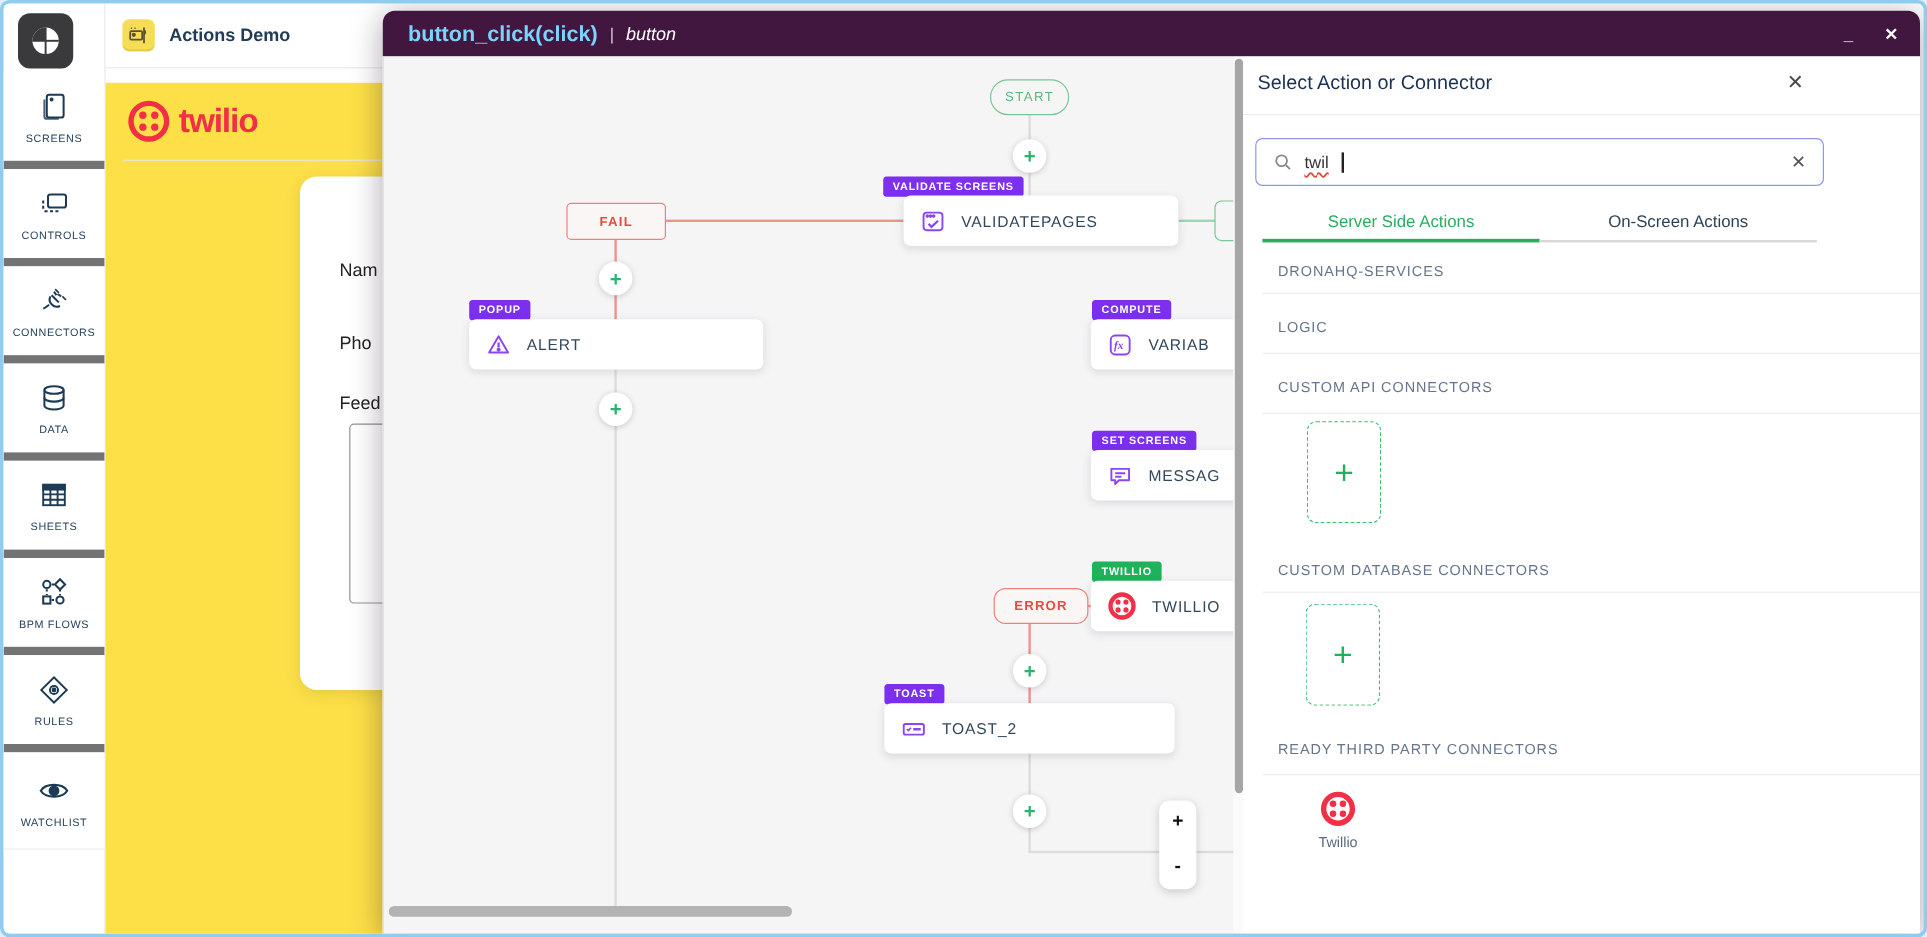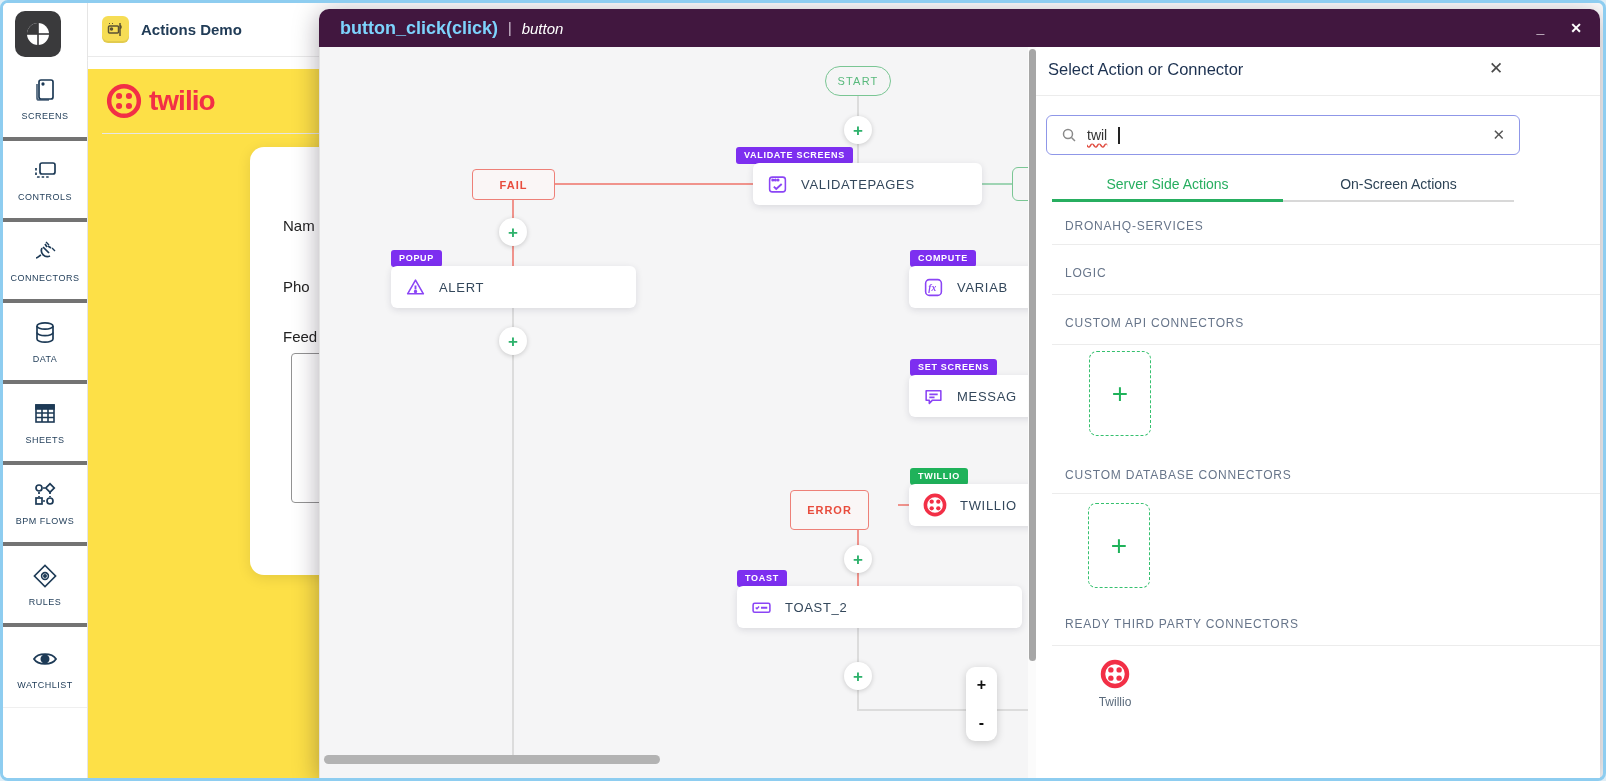--- a/index.html
+++ b/index.html
@@ -8,21 +8,21 @@
   .frame { position:relative; width:1606px; height:781px; background:#fff;
            border:3px solid #8ecdf0; border-radius:8px; overflow:hidden; }
   .abs { position:absolute; }
 
   
   .rail { left:0; top:0; width:85px; height:775px; background:#fff; border-right:1px solid #e5e5e5; }
   .rail-logo { left:12px; top:8px; width:46px; height:46px; background:#3a3a3c; border-radius:10px;
                display:flex; align-items:center; justify-content:center; }
   .rail-sep { left:0; top:57px; width:85px; height:1px; background:#e9e9e9; }
   .rail-item { left:0; width:84px; height:81px; display:flex; flex-direction:column;
-               align-items:center; justify-content:center; gap:7px; border-bottom:4px solid #737373;
+               align-items:center; justify-content:center; gap:7px; border-bottom:7px solid #737373;
                background:#fff; cursor:pointer; }
   .rail-item span.lbl { font-size:9px; color:#1d3a56; letter-spacing:.5px; }
 
   
   .tabstrip { left:85px; top:0; width:231px; height:54px; background:#fff; border-bottom:1px solid #eaeaea;
               display:flex; align-items:center; gap:12px; padding-left:14px; }
   .tab-ico { width:27px; height:27px; border-radius:6px; background:#f6dd55; display:flex;
              align-items:center; justify-content:center; box-shadow:inset 0 -2px 0 rgba(0,0,0,.08); }
   .tab-title { font-size:15px; font-weight:bold; color:#213c57; }
   .appstrip { left:85px; top:66px; width:231px; height:721px; background:#fde047; overflow:hidden; }
@@ -296,25 +296,25 @@
         <svg width="24" height="24" viewBox="0 0 40 40">
           <circle cx="20" cy="20" r="16" fill="none" stroke="#f22f46" stroke-width="6"></circle>
           <circle cx="14.5" cy="14.5" r="3.6" fill="#f22f46"></circle>
             <circle cx="25.5" cy="14.5" r="3.6" fill="#f22f46"></circle>
           <circle cx="14.5" cy="25.5" r="3.6" fill="#f22f46"></circle>
             <circle cx="25.5" cy="25.5" r="3.6" fill="#f22f46"></circle>
         </svg>
         <span class="nlbl">TWILLIO</span>
       </div>
 
-      <div class="term" style="left:470px; top:443px; width:79px; height:40px;">ERROR</div>
+      <div class="term" style="left:508px; top:443px; width:79px; height:30px;border-radius:10px;">ERROR</div>
       <div class="plus" style="left:524px; top:498px;">+</div>
 
       <div class="badge" style="left:417px; top:523px;">TOAST</div>
-      <div class="node" style="left:417px; top:539px; width:285px;">
+      <div class="node" style="left:417px; top:539px; width:242px;">
         <svg width="21" height="21" viewBox="0 0 20 20" fill="none" stroke="#8b45f5" stroke-width="1.5">
           <rect x="2" y="6" width="16" height="8.5" rx="1.5"></rect>
             <path d="M4.5 10 l1.2 1.2 2 -2.2" stroke-width="1.4"></path>
             <path d="M9.5 10.2 h6" stroke-width="1.8"></path>
         </svg>
         <span class="nlbl">TOAST_2</span>
       </div>
       <div class="plus" style="left:524px; top:615px;">+</div>
 
       <div class="zoomctl">

